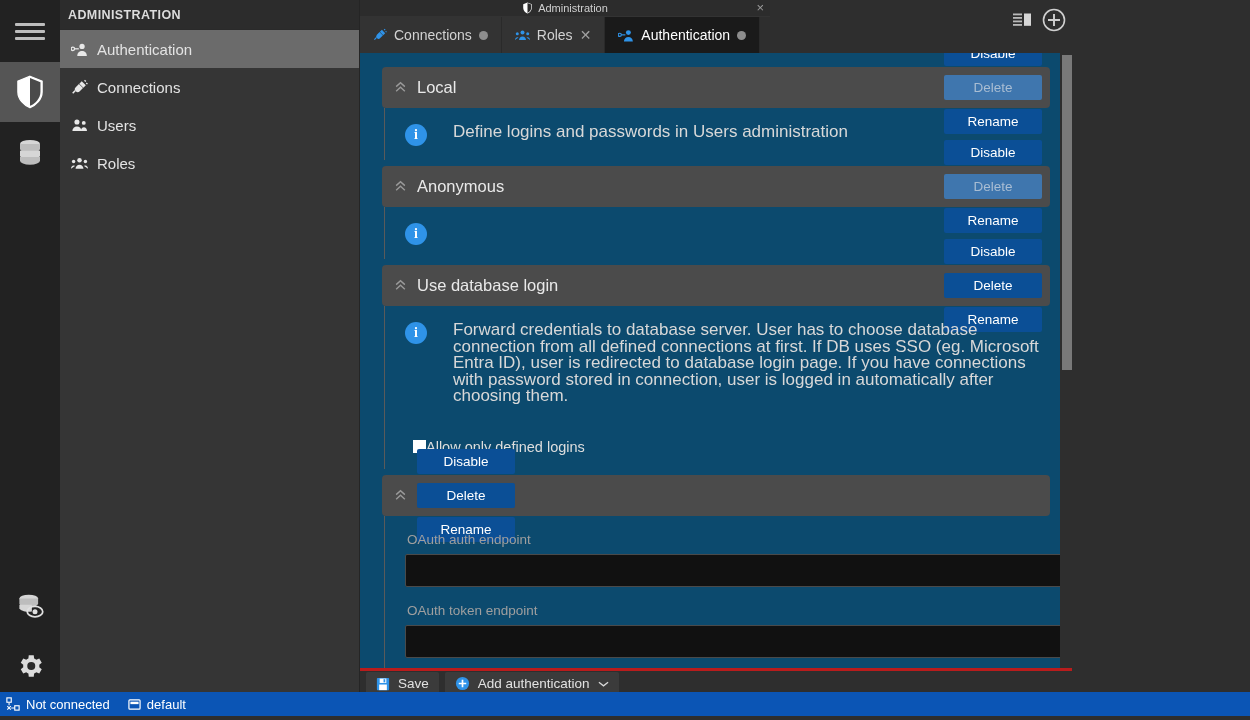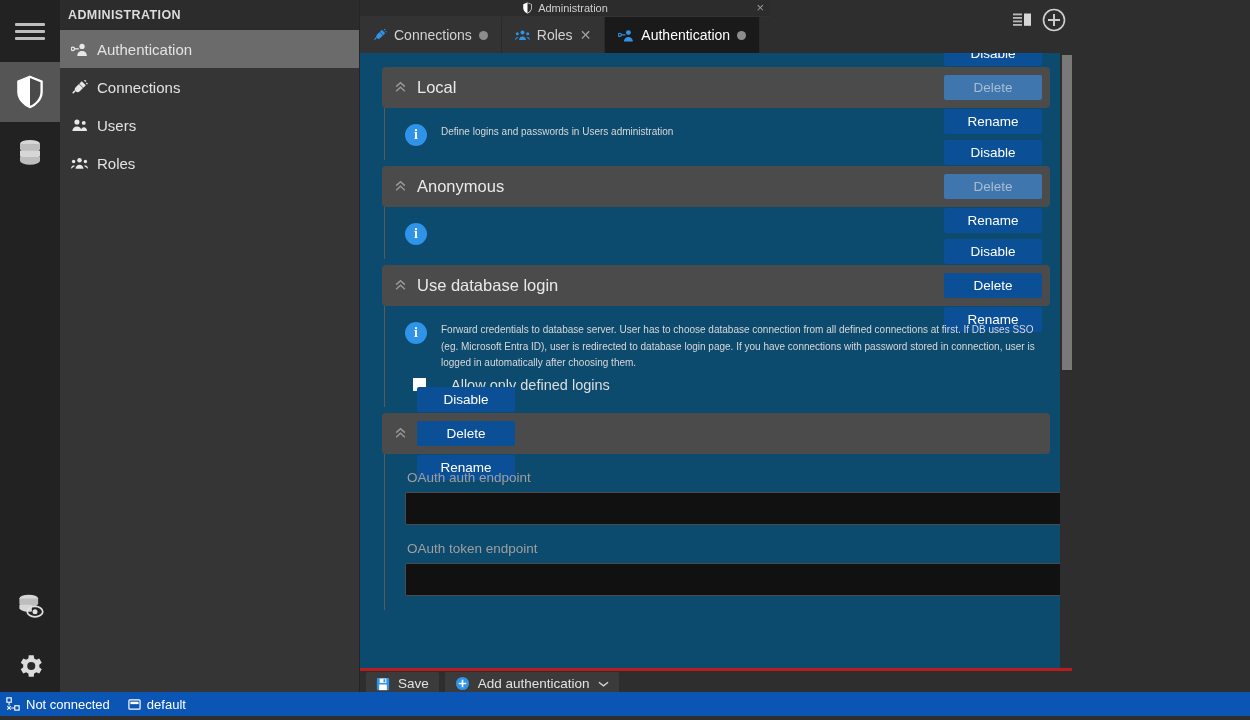--- a/index.html
+++ b/index.html
@@ -134,23 +134,23 @@
     padding: 16px 0 14px 20px;
   }
   .inforow { display:flex; gap: 14px; align-items:flex-start; }
   .info-ico {
     flex: 0 0 auto;
     width: 22px; height: 22px; border-radius: 50%;
     background: #2f93e8; color:#fff;
     display:flex; align-items:center; justify-content:center;
     font-size: 14px; font-weight: bold; font-family:"Liberation Serif", serif;
   }
-  .info-txt { font-size: 10px; color: #d8d8d8; line-height: 16.5px; max-width: 700px; }
-
-  .chkrow { display:flex; align-items:center; gap:25px; margin-top: 5px; margin-left: 8px; }
+  .info-txt { font-size: 17px; color: #d8d8d8; line-height: 16.5px; max-width: 700px; margin-left: 12px; }
+
+  .chkrow { display:flex; align-items:center; gap:0; margin-top: 34px; margin-left: 8px; }
   .chkbox { width:13px;height:13px;background:#ffffff;border:1px solid #ffffff; cursor:pointer; }
   .chklbl { font-size: 14.5px; color:#dedede; }
 
   .fieldlbl { font-size: 13.5px; color:#9f9f9f; margin: 0 0 7px 2px; }
   .field {
     width: 740px; height: 33px;
     background: #111111; border: 1px solid #4a4a4a; border-radius: 2px;
     color:#e0e0e0; font-size: 13.5px; padding: 0 8px;
     font-family:"Liberation Sans", sans-serif;
   }

